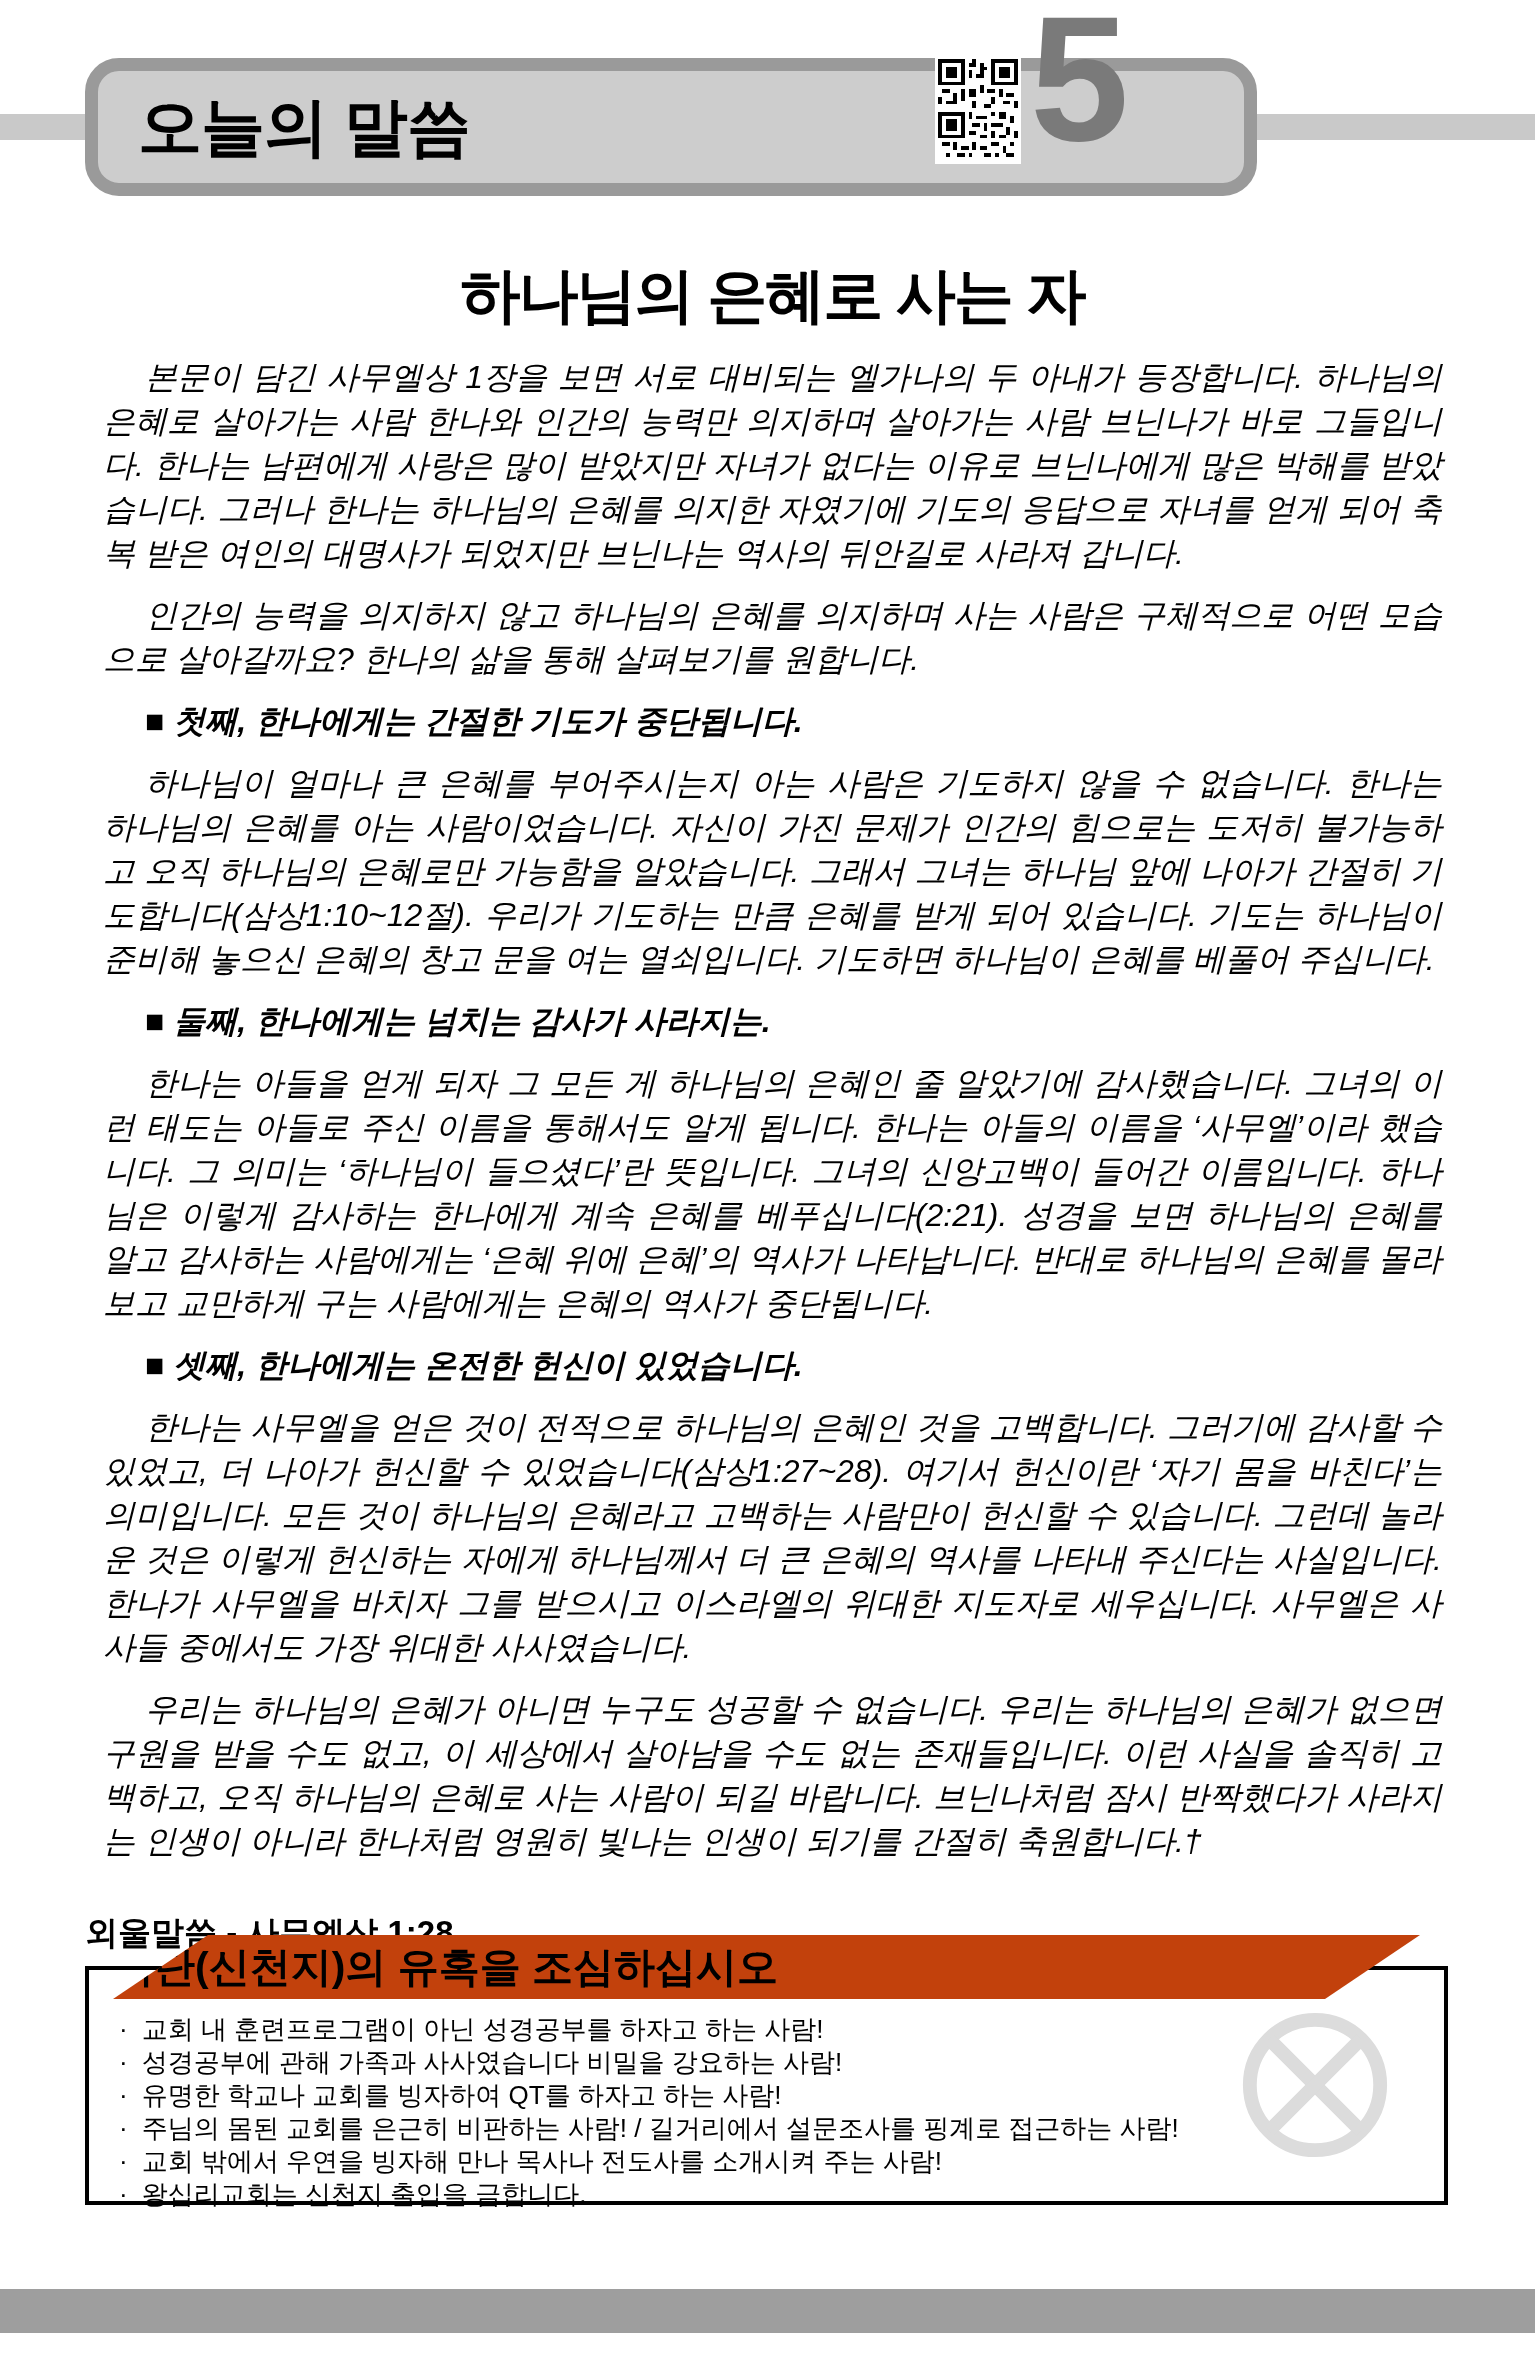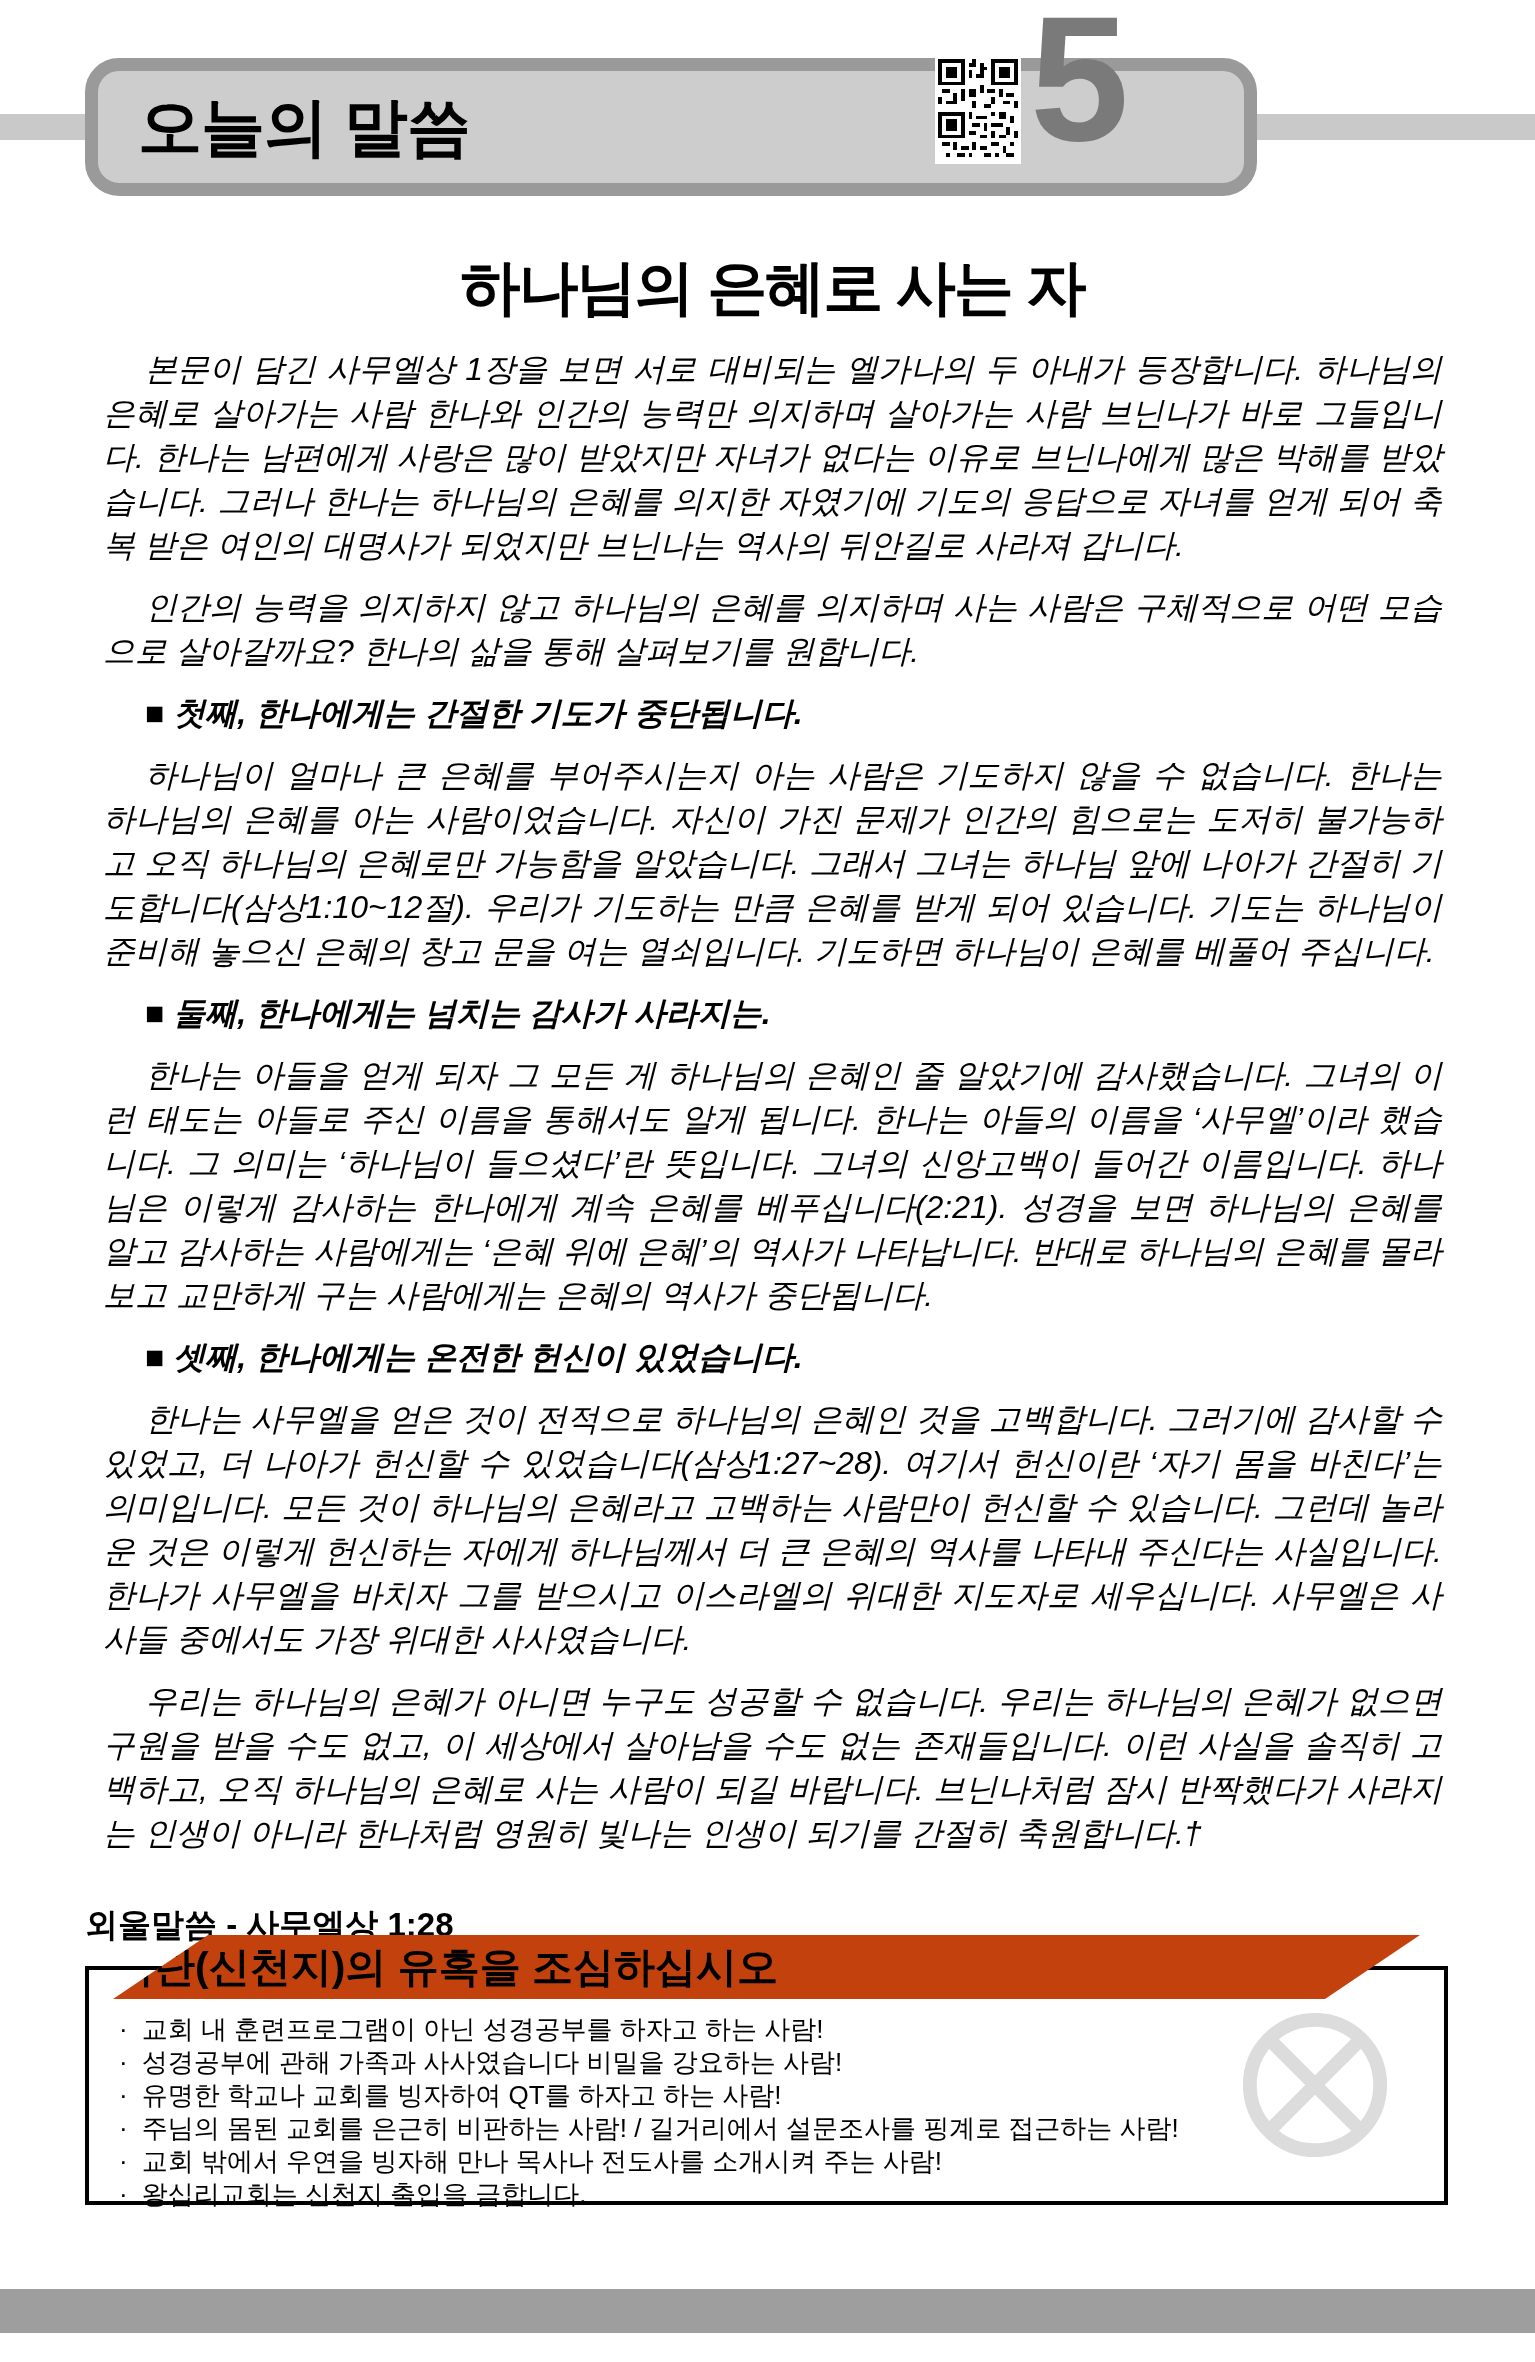--- a/index.html
+++ b/index.html
@@ -30,21 +30,21 @@
     display:flex; align-items:center; justify-content:center;
   }
   .qr-patch svg { display:block; }
 
   .big-number {
     position:absolute; left:1030px; top:-10px; z-index:2;
     font-size:178px; font-weight:bold; line-height:1; color:#7a7a7a;
   }
 
   
-  .content { position:absolute; left:85px; top:248px; width:1375px; z-index:1; }
+  .content { position:absolute; left:85px; top:256px; width:1375px; z-index:1; }
   .main-title {
     text-align:center; font-size:60px; font-weight:bold;
     letter-spacing:-2px; margin:0 0 16px 0;
   }
   .scripture-ref { text-align:right; font-size:34px; font-weight:bold; margin:0 0 12px 0; }
   .para, .subhead {
     font-size:32px; line-height:44px; margin:18px;
     text-align:justify; text-indent:42px;font-style:italic;
   }
   .subhead { font-weight:bold; }

